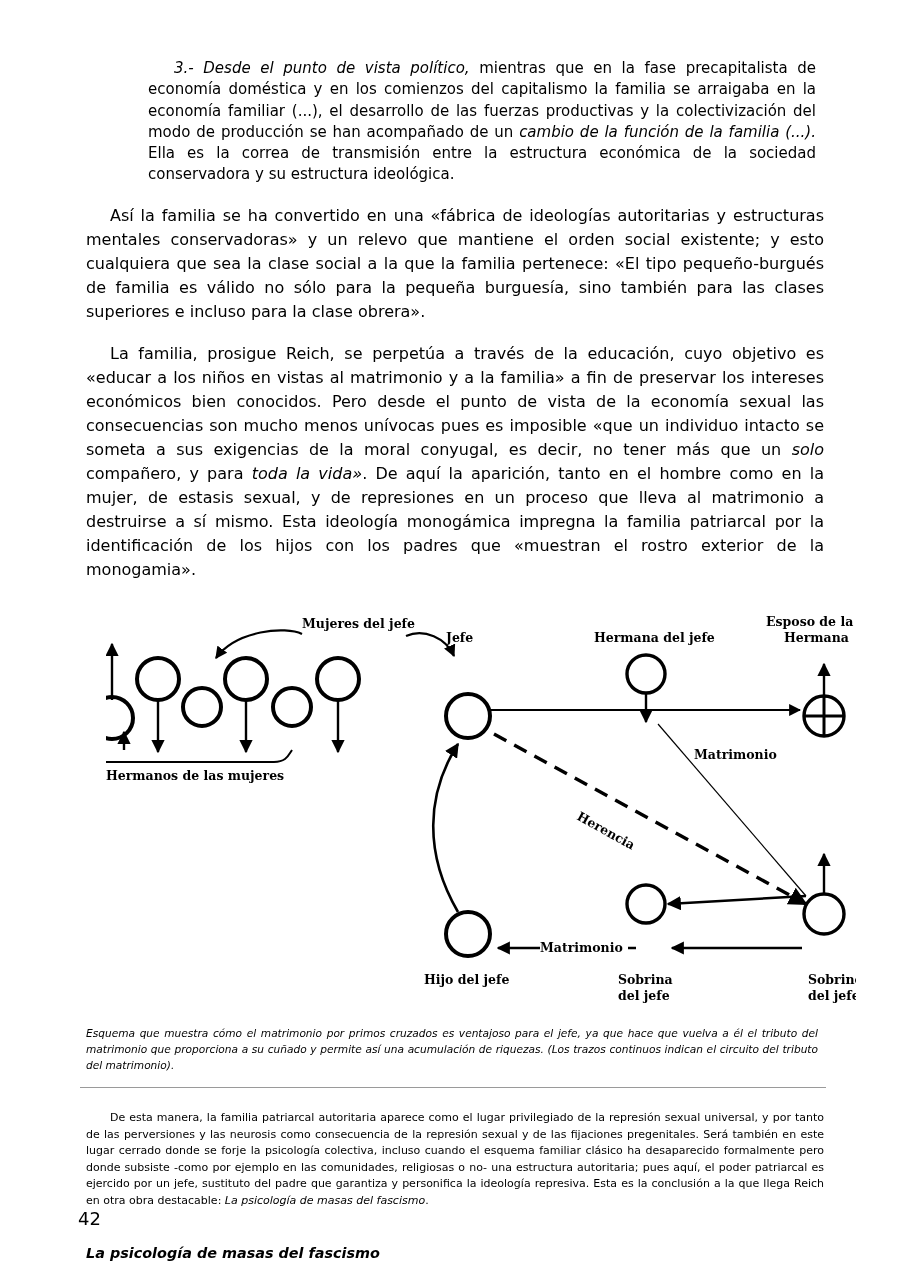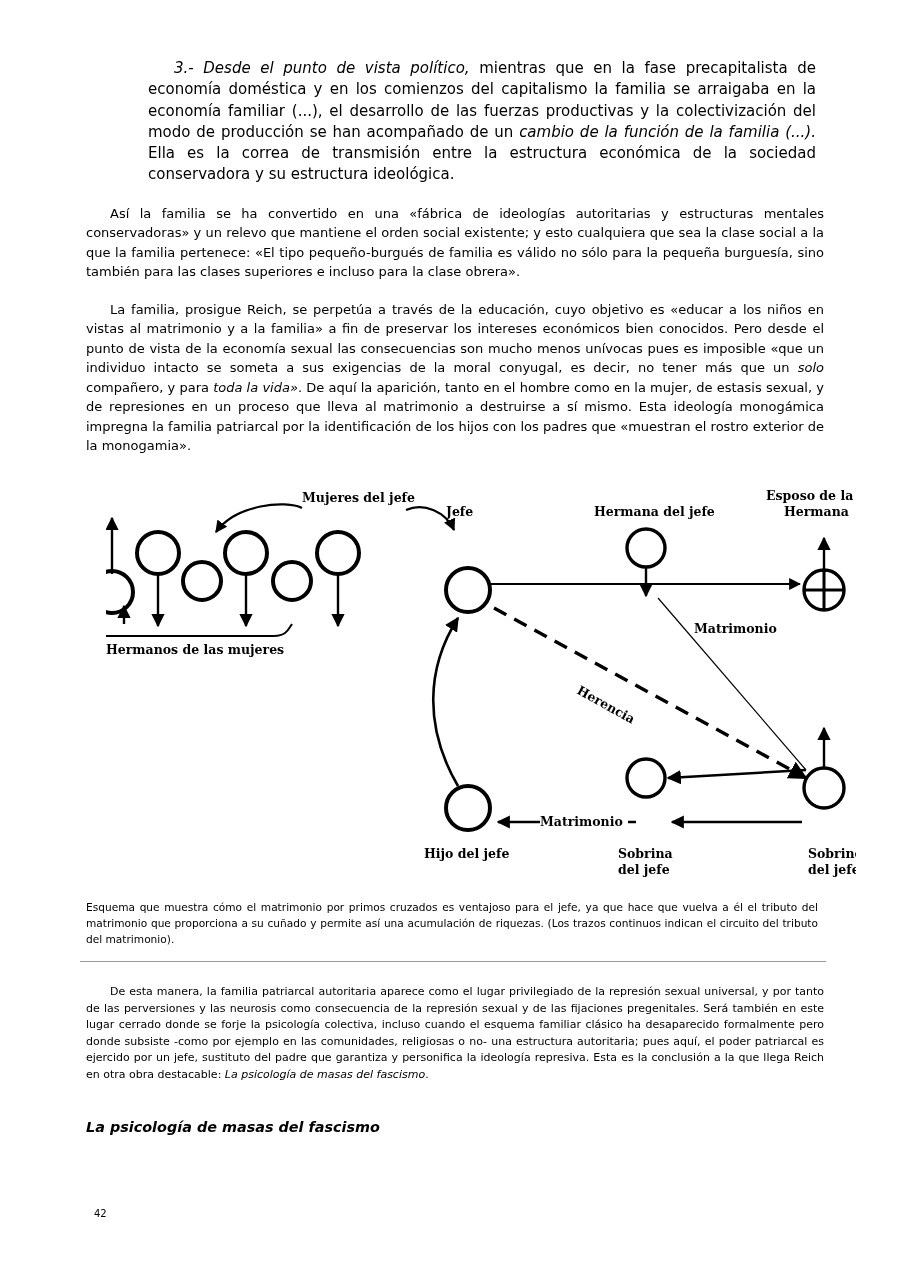--- a/index.html
+++ b/index.html
@@ -36,21 +36,21 @@
     line-height: 1.42;
     text-align: justify;
     padding-left: 70px;
     padding-right: 12px;
   }
   .quote-block .indent {
     display: inline-block;
     width: 26px;
   }
   .para {
-    font-size: 13px;
+    font-size: 16px;
     line-height: 1.50;
     text-align: justify;
     margin-top: 18px;
     padding-left: 8px;
     padding-right: 4px;
   }
   .para .indent {
     display: inline-block;
     width: 24px;
   }
@@ -62,20 +62,21 @@
     margin-top: 22px;
     width: 750px;
     height: 420px;
     margin-left: 28px;
   }
   .figure svg {
     display: block;
   }
   .caption {
     font-size: 10.6px;
+    font-style: italic;
     line-height: 1.5;
     text-align: justify;
     padding-left: 8px;
     padding-right: 10px;
     margin-top: 2px;
   }
   .rule {
     border: none;
     border-top: 1px solid #9a9a9a;
     margin: 14px 2px 0 2px;
@@ -94,23 +95,23 @@
 
   .section-title {
     font-size: 14.4px;
     font-weight: bold;
     font-style: italic;
     margin-top: 36px;
     padding-left: 8px;
   }
   .page-number {
     position: absolute;
-    left: 94px;
+    left: 78px;
     top: 1208px;
-    font-size: 10px;
+    font-size: 18px;
   }
 </style>
 </head>
 <body>
 
 <div class="page">
   <div class="content">
 
     <div class="quote-block">
       <span class="indent"></span><i>3.- Desde el punto de vista político,</i><span> mientras que en la fase precapitalista de economía doméstica y en los comienzos del capitalismo la familia se arraigaba en la economía familiar (...), el desarrollo de las fuerzas productivas y la colectivización del modo de producción se han acompañado de un </span><i>cambio de la función de la familia (...).</i><span> Ella es la correa de transmisión entre la estructura económica de la sociedad conservadora y su estructura ideológica.</span>

